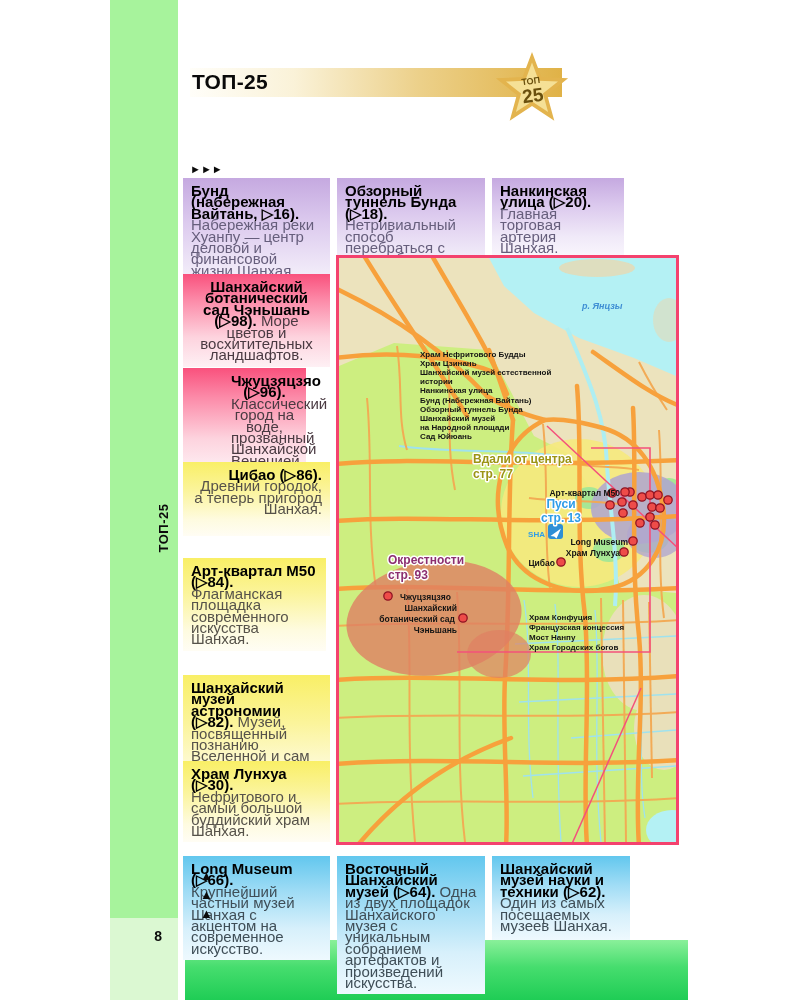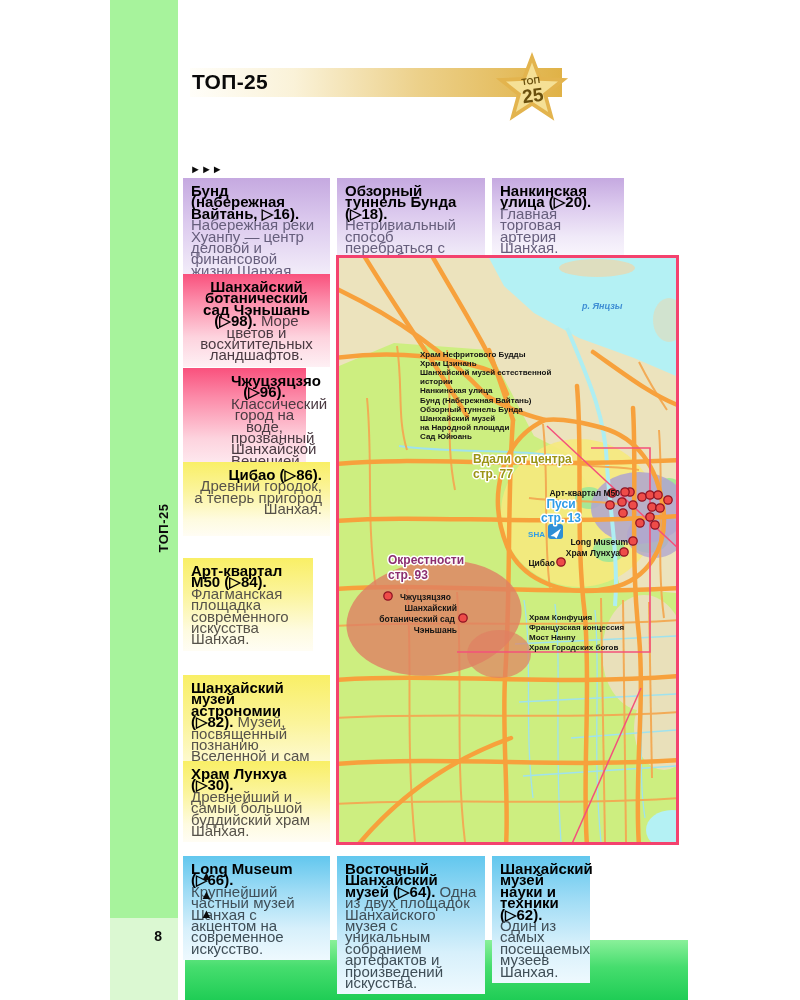--- a/index.html
+++ b/index.html
@@ -77,37 +77,37 @@
 
   <div class="card pink" style="left:183px;top:274px;width:147px;min-height:74px;">
     <b>Шанхайский ботанический сад Чэньшань (▷98).</b> <span>Море цветов и восхитительных ландшафтов.</span>
   </div>
   <div class="card pink" style="left:183px;top:368px;width:123px;min-height:70px;padding-left:48px;">
     <b>Чжуцзяцзяо (▷96).</b> <span>Классический город на воде, прозванный Шанхайской Венецией.</span>
   </div>
   <div class="card yellow" style="left:183px;top:462px;width:147px;min-height:74px;text-align:right;">
     <b>Цибао (▷86).</b> <span>Древний городок, а теперь пригород Шанхая.</span>
   </div>
-  <div class="card yellow" style="left:183px;top:558px;width:130px;min-height:78px;">
+  <div class="card yellow" style="left:183px;top:558px;width:143px;min-height:78px;">
     <b>Арт-квартал М50 (▷84).</b> <span>Флагманская площадка современного искусства Шанхая.</span>
   </div>
   <div class="card yellow" style="left:183px;top:658px;width:147px;min-height:90px;margin-top:17px;">
     <b>Шанхайский музей астрономии (▷82).</b> <span>Музей, посвященный познанию Вселенной и сам похожий на инопланетный летающий объект.</span>
   </div>
   <div class="card yellow" style="left:183px;top:761px;width:147px;min-height:72px;">
-    <b>Храм Лунхуа (▷30).</b> <span>Древнейший и самый большой буддийский храм Шанхая.</span>
+    <b>Храм Лунхуа (▷30).</b> <span>Нефритового и самый большой буддийский храм Шанхая.</span>
   </div>
 
   <div class="card blue" style="left:183px;top:856px;width:147px;min-height:76px;">
     <b>Long Museum (▷66).</b> <span>Крупнейший частный музей Шанхая с акцентом на современное искусство.</span>
   </div>
   <div class="card blue" style="left:337px;top:856px;width:148px;min-height:94px;">
     <b>Восточный Шанхайский музей (▷64).</b> <span>Одна из двух площадок Шанхайского музея с уникальным собранием артефактов и произведений искусства.</span>
   </div>
-  <div class="card blue" style="left:492px;top:856px;width:98px;min-height:84px;">
+  <div class="card blue" style="left:492px;top:856px;width:138px;min-height:84px;">
     <b>Шанхайский музей науки и техники (▷62).</b> <span>Один из самых посещаемых музеев Шанхая.</span>
   </div>
 
   <div class="bottom-arrows">
     <span>▲</span>
     <span>▲</span>
     <span>▲</span>
   </div>
 
   <div class="map-box">

